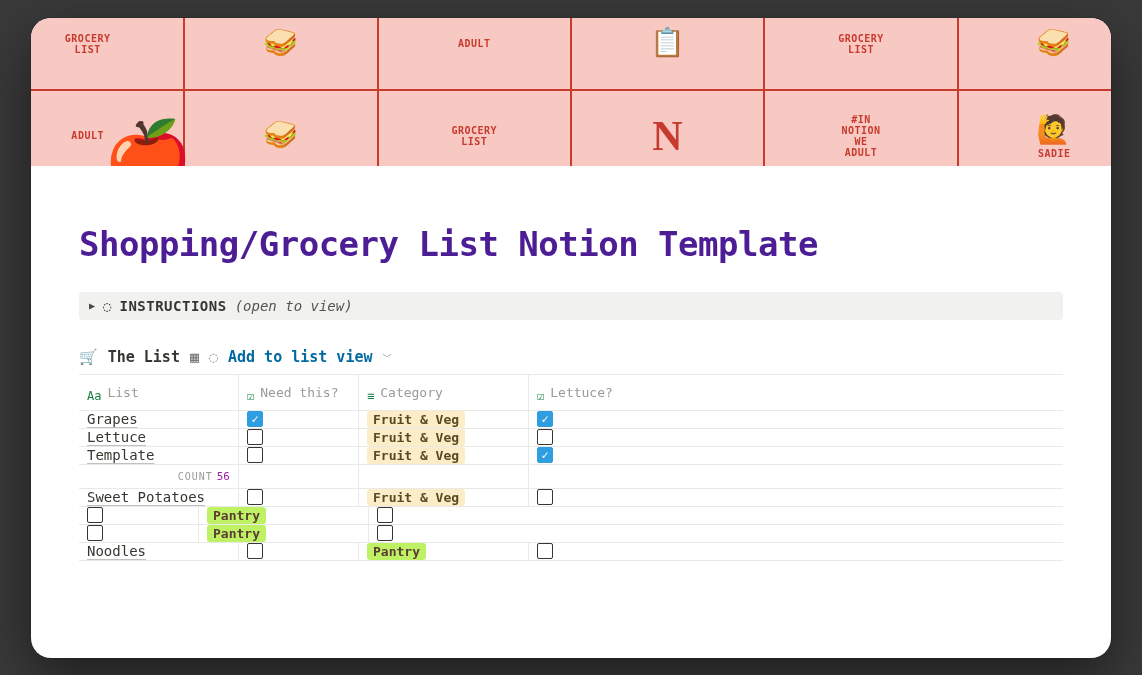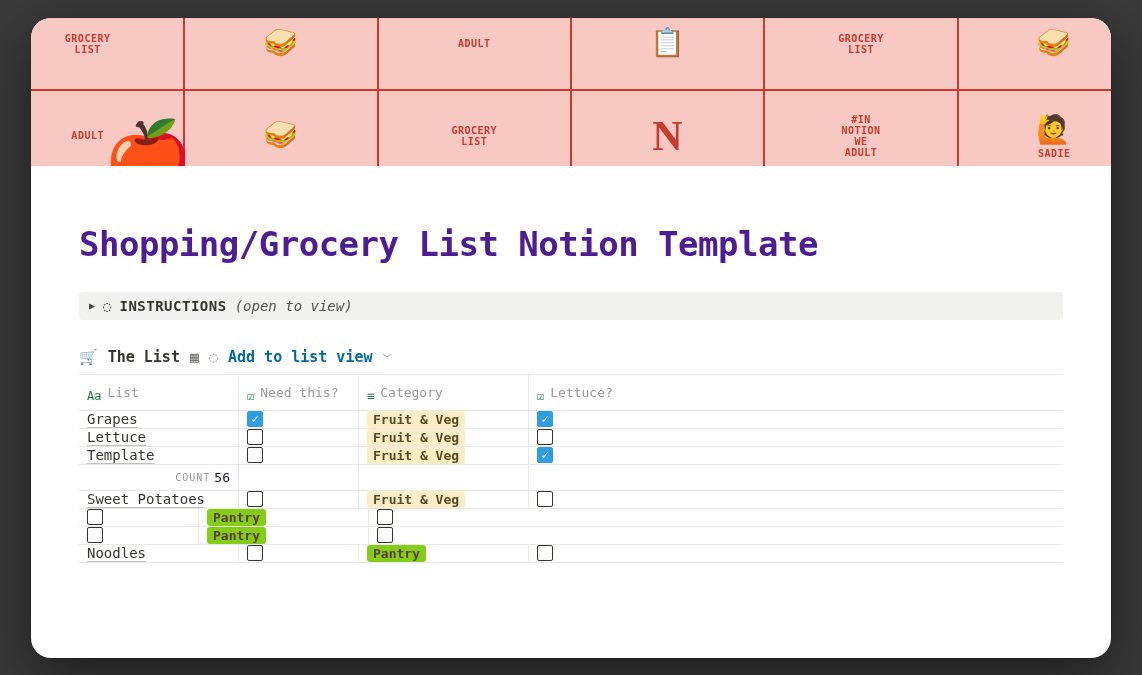--- a/index.html
+++ b/index.html
@@ -156,30 +156,30 @@
   }
   .tag {
     display: inline-block;
     padding: 1px 6px;
     border-radius: 3px;
     font-size: 13px;
     font-weight: 700;
     font-family: ui-monospace, 'SF Mono', Menlo, Consolas, monospace;
   }
   .tag.fruit { background: #fdecc8; color: #5a4a1f; }
-  .tag.pantry { background: #84cc16; color: #5a3c32; }
+  .tag.pantry { background: #bef264; color: #5a3c32; }
   .count-row {
     display: flex;
     border-bottom: 1px solid #e9e9e7;
     font-size: 11px;
     color: #9b9a97;
   }
   .count-row .col-item { border-right:1px solid #e9e9e7; padding:5px 8px; display:flex; justify-content:flex-end; align-items:center; gap:4px;}
   .count-row .col-item .lbl { letter-spacing: 1px; font-size:10px; }
-  .count-row .col-item .val { color:#0f172a; font-size:13px; }
+  .count-row .col-item .val { color:#a21caf; font-size:11px; }
   .count-row .rest { flex:1; border-right:none; }
   .hdr-icon { font-size: 12px; color:#15803d;margin-top:7px; }
 </style>
 </head>
 <body>
 
 <div class="window">
 
   <div class="banner">
     <div class="banner-grid" id="banner-grid">

